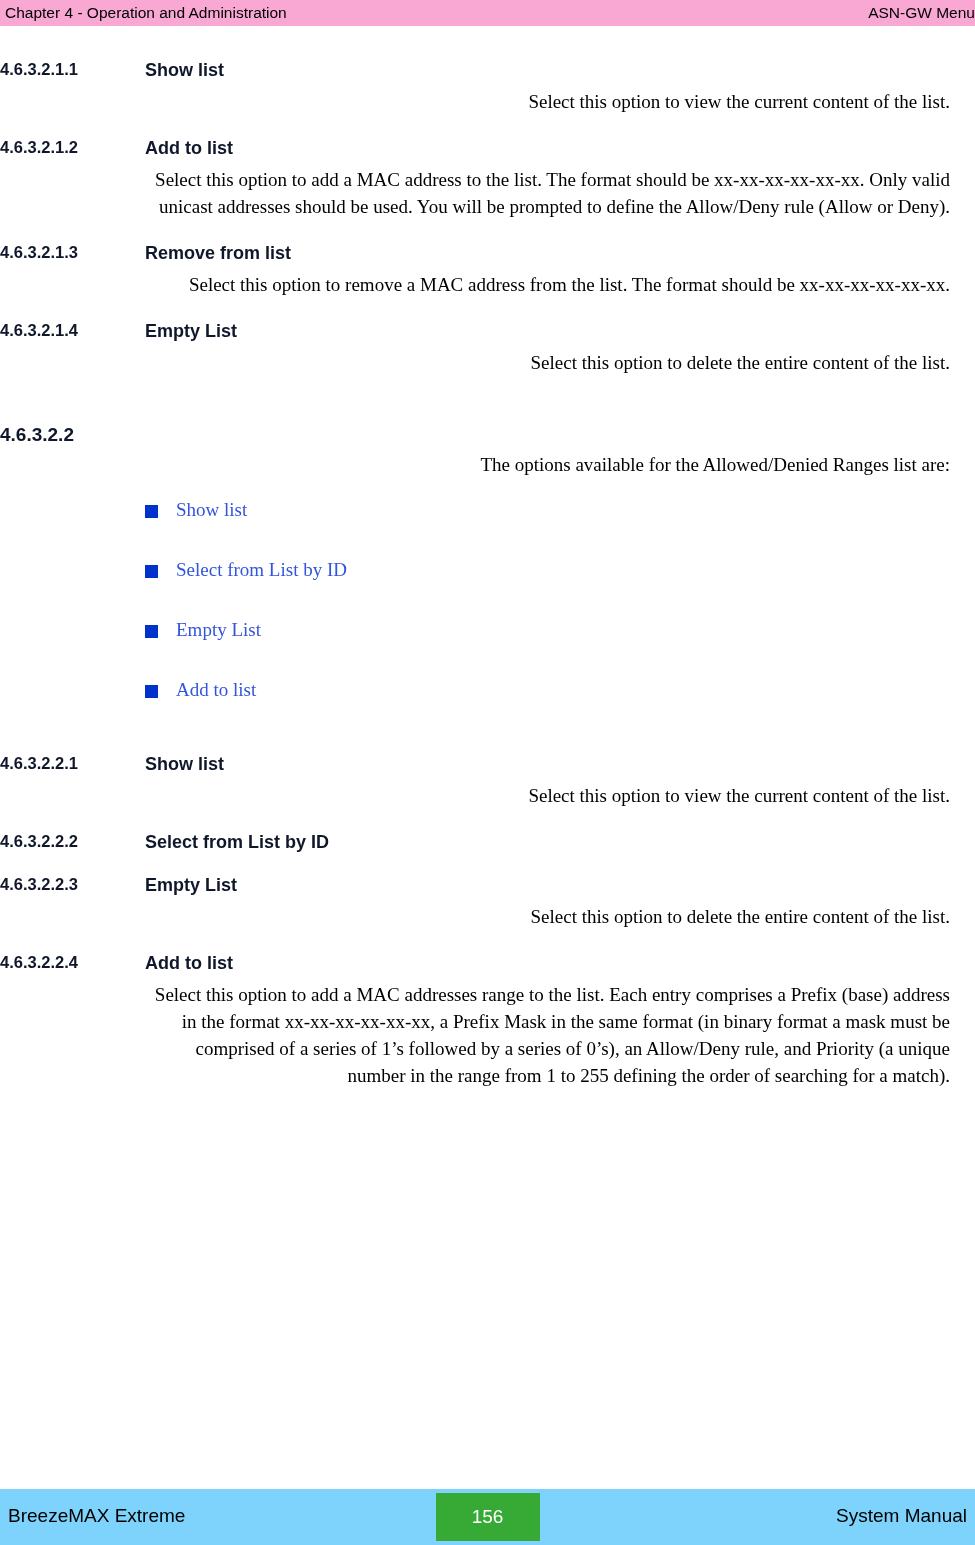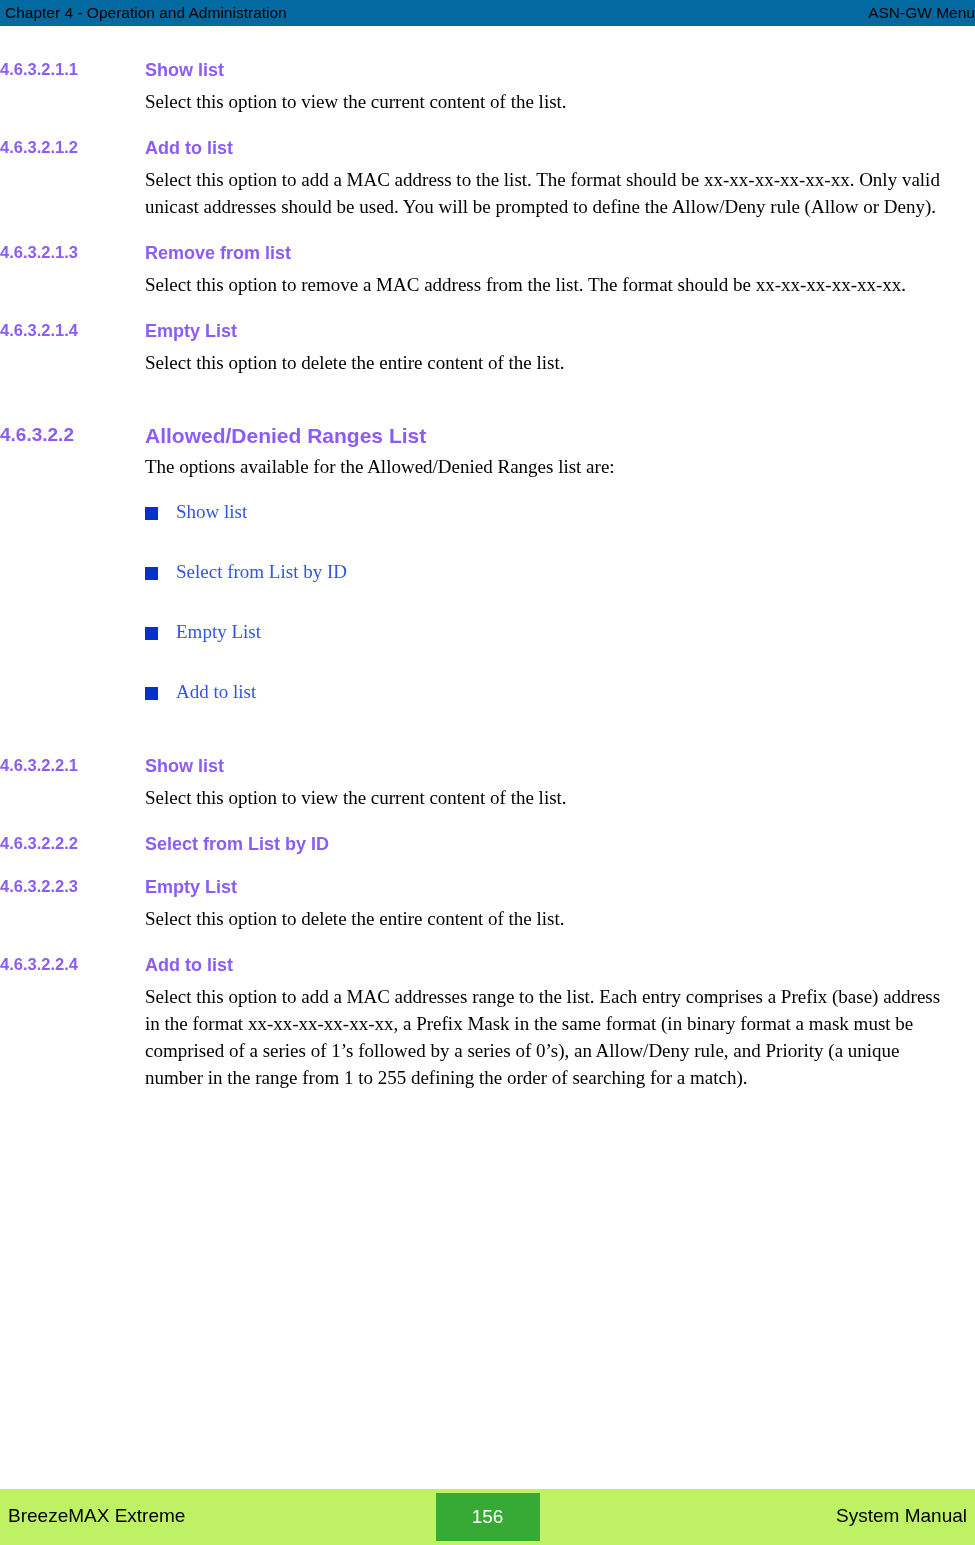--- a/index.html
+++ b/index.html
@@ -19,21 +19,21 @@
     width: 975px;
     height: 1545px;
   }
   
   .header {
     position: absolute;
     top: 0;
     left: 0;
     width: 975px;
     height: 26px;
-    background: #0369a1;
+    background: #f9a8d4;
     font-family: "Liberation Sans", sans-serif;
     font-size: 15.5px;
     color: #000000;
   }
   .header .hdr-left {
     position: absolute;
     left: 5px;
     top: 4px;
   }
   .header .hdr-right {
@@ -57,21 +57,21 @@
     width: 975px;
   }
   .sec {
     position: relative;
     margin: 0 0 0 0;
     padding: 0;
   }
   .sec-head {
     display: flex;
     align-items: flex-start;
-    color: #8b5cf6;
+    color: #0f172a;
     font-family: "Liberation Sans", sans-serif;
     font-weight: bold;
   }
   .sec-num {
     width: 145px;
     flex: 0 0 145px;
     padding-left: 0px;
   }
   
   .lvl5 .sec-num { font-size: 16.5px; }
@@ -82,20 +82,21 @@
   .lvl4 .sec-title { font-size: 21px; }
   .lvl4 { margin-top: 47px; }
 
   .body-text {
     margin: 8px 0 0 145px;
     width: 805px;
     font-size: 19px;
     line-height: 1.42;
     color: #000000;
     font-family: "Liberation Serif", serif;
+    text-align: right;
   }
   .body-text.tight { margin-top: 6px; }
 
   .bullets {
     margin: 20px 0 0 145px;
     padding: 0;
     list-style: none;
   }
   .bullets li {
     display: flex;
@@ -115,21 +116,21 @@
     margin-top: 6px;
     flex: 0 0 13px;
   }
   
   .footer {
     position: absolute;
     bottom: 0;
     left: 0;
     width: 975px;
     height: 56px;
-    background: #bef264;
+    background: #7dd3fc;
   }
   .footer-inner {
     position: relative;
     width: 975px;
     height: 56px;
     font-family: "Liberation Sans", sans-serif;
     font-size: 19px;
     color: #000000;
   }
   .footer-left {
@@ -200,21 +201,20 @@
       <div class="sec-head">
         <span class="sec-num">4.6.3.2.1.4</span>
         <span class="sec-title">Empty List</span>
       </div>
       <div class="body-text">Select this option to delete the entire content of the list.</div>
     </div>
 
     <div class="sec lvl4">
       <div class="sec-head">
         <span class="sec-num">4.6.3.2.2</span>
-        <span class="sec-title">Allowed/Denied Ranges List</span>
       </div>
       <div class="body-text tight">The options available for the Allowed/Denied Ranges list are:</div>
     </div>
 
     <ul class="bullets">
       <li>
         <span class="sq"></span>
         <span>Show list</span>
       </li>
       <li>

